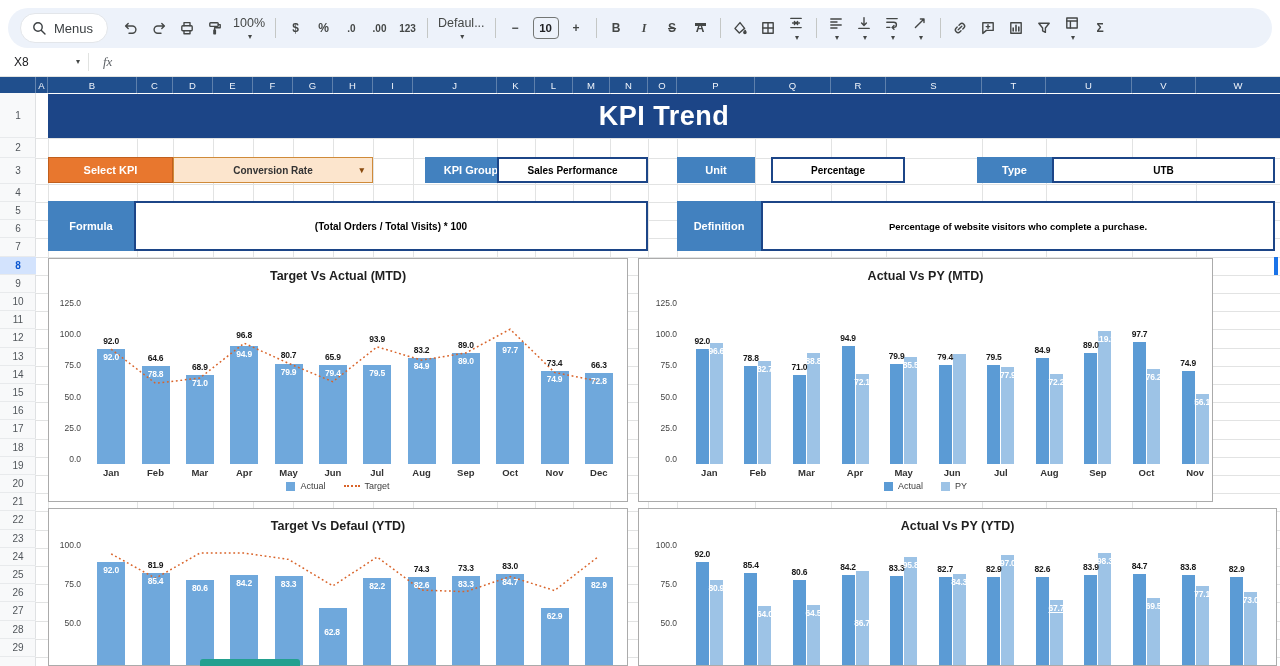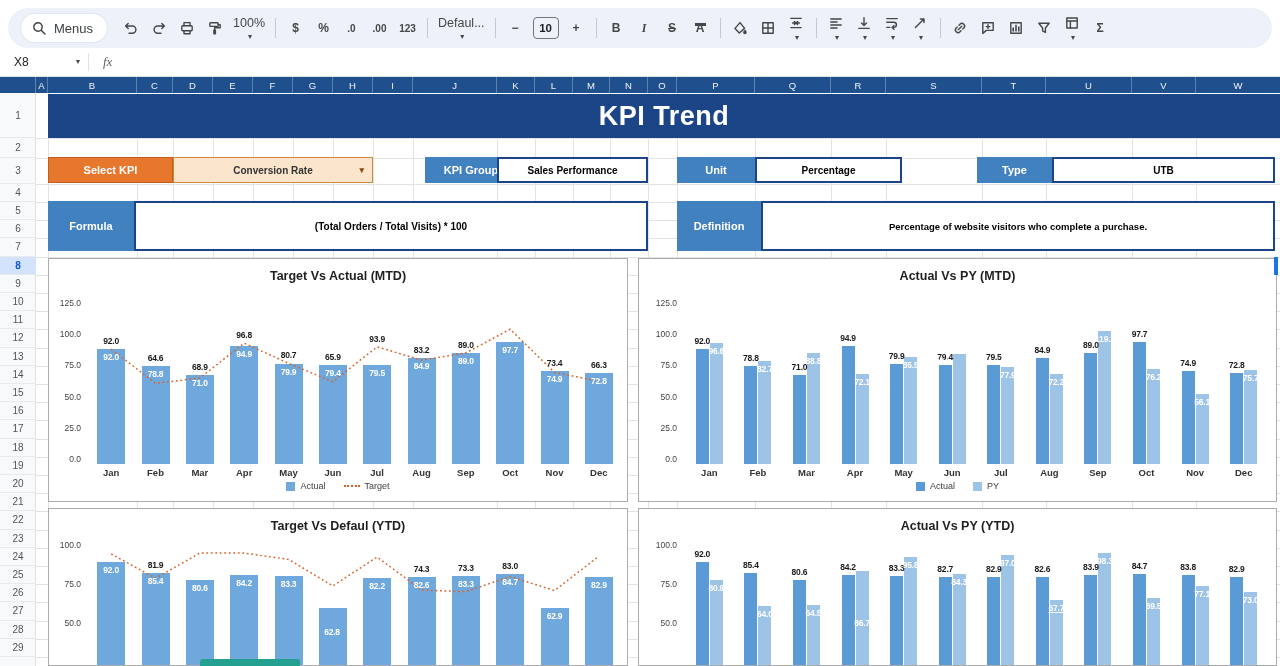--- a/index.html
+++ b/index.html
@@ -334,21 +334,21 @@
     </div>
 
     <div class="cell orange" style="left:48px;top:64px;width:125px;height:26px">Select KPI</div>
     <div class="cell dropdown" style="left:173px;top:64px;width:200px;height:26px">
       <span>Conversion Rate</span>
       <span class="dcaret">▾</span>
     </div>
     <div class="cell blue" style="left:425px;top:64px;width:92px;height:26px">KPI Group</div>
     <div class="cell bbox" style="left:497px;top:64px;width:151px;height:26px">Sales Performance</div>
     <div class="cell blue" style="left:677px;top:64px;width:78px;height:26px">Unit</div>
-    <div class="cell bbox" style="left:755px;top:64px;width:147px;height:26px">Percentage</div>
+    <div class="cell bbox" style="left:771px;top:64px;width:134px;height:26px">Percentage</div>
     <div class="cell blue" style="left:977px;top:64px;width:75px;height:26px">Type</div>
     <div class="cell bbox" style="left:1052px;top:64px;width:223px;height:26px">UTB</div>
 
     <div class="cell blue" style="left:48px;top:108px;width:86px;height:50px">Formula</div>
     <div class="cell bbox" style="left:134px;top:108px;width:514px;height:50px">(Total Orders / Total Visits) * 100</div>
     <div class="cell blue" style="left:677px;top:108px;width:84px;height:50px">Definition</div>
     <div class="cell bbox small-txt" style="left:761px;top:108px;width:514px;height:50px">Percentage of website visitors who complete a purchase.</div>
 
     <div class="gutter" id="gutter">
         <div class="rown" style="top: 0px; height: 45px;">1</div>
@@ -445,21 +445,21 @@
           <div class="lg-item">
             <div class="lg-sq" style="background: rgb(111, 168, 220);"></div>
             <div class="lg-txt">Actual</div>
           </div>
           <div class="lg-item">
             <div class="lg-dots" style="border-top-color: rgb(217, 100, 42);"></div>
             <div class="lg-txt">Target</div>
           </div>
         </div>
       </div>
-      <div class="chart" style="left: 638px; top: 165px; width: 639px; height: 244px; padding-left: 48px;">
+      <div class="chart" style="left: 638px; top: 165px; width: 575px; height: 244px; padding-left: 48px;">
         <div class="chart-title">Actual Vs PY (MTD)</div>
         <div class="ytick" style="top: 196px; width: 32px;">0.0</div>
         <div class="ytick" style="top: 164.8px; width: 32px;">25.0</div>
         <div class="ytick" style="top: 133.6px; width: 32px;">50.0</div>
         <div class="ytick" style="top: 102.4px; width: 32px;">75.0</div>
         <div class="ytick" style="top: 71.2px; width: 32px;">100.0</div>
         <div class="ytick" style="top: 40px; width: 32px;">125.0</div>
         <div class="bar" style="left: 56.7917px; top: 90.184px; width: 13px; height: 114.816px; background: rgb(91, 155, 213);"></div>
         <div class="vlabel" style="left: 47.2917px; top: 77.184px; color: rgb(26, 26, 26);">92.0</div>
         <div class="bar" style="left: 105.375px; top: 106.658px; width: 13px; height: 98.3424px; background: rgb(91, 155, 213);"></div>

